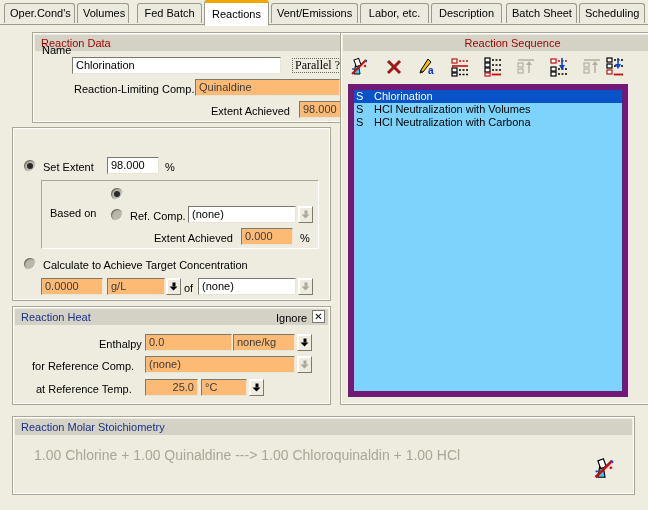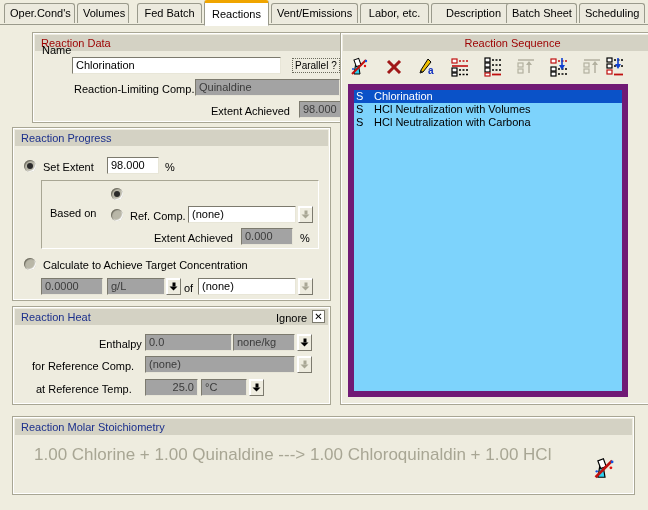--- a/index.html
+++ b/index.html
@@ -84,21 +84,21 @@
     border-top:1px solid #7c7a6e;
     border-left:1px solid #7c7a6e;
     border-right:1px solid #e8e6d8;
     border-bottom:1px solid #e8e6d8;
     background:#ffffff;
     font-size:11px;line-height:15px;
     padding:0 3px;
     white-space:nowrap;overflow:hidden;
     color:#000;
   }
-  .fld.ro{background:#a3a3a3;color:#3b3b3b;}
+  .fld.ro{background:#fdba74;color:#3b3b3b;}
 
   
   .ddbtn{
     position:absolute;width:15px;height:17px;box-sizing:border-box;
     background:#eeecdf;
     border:1px solid #ffffff;
     border-right-color:#7c7a6e;
     border-bottom-color:#7c7a6e;
     box-shadow:inset 1px 1px 0 #ffffff;
   }
@@ -136,21 +136,21 @@
     box-shadow:inset 1px 1px 0 #ffffff;
   }
   .chk.on{background:#ffffff;}
   .chk.on::after{
     content:"\2715";position:absolute;left:0;top:-1px;width:11px;
     text-align:center;font-size:10px;line-height:13px;color:#000;
     font-family:"DejaVu Sans", sans-serif;
   }
   .dotted{
     position:absolute;border:1px dotted #6a6a5c;box-sizing:border-box;
-    font-size:10px;line-height:13px;padding:0 2px;white-space:nowrap;
+    font-size:12px;line-height:13px;padding:0 2px;white-space:nowrap;font-family:Liberation Serif, serif;
   }
 
   
   .inner{
     position:absolute;box-sizing:border-box;
     border:1px solid #a8a694;
     border-right-color:#ffffff;border-bottom-color:#ffffff;
     background:transparent;
   }
 
@@ -163,35 +163,35 @@
   }
   .lrow{height:13px;line-height:13px;font-size:11px;white-space:nowrap;padding:0 2px;color:#000;}
   .lrow.sel{background:#0a52c8;color:#ffffff;}
   .lrow .s{display:inline-block;width:18px;}
 
   
   .tbar{position:absolute;}
   .tbtn{position:absolute;width:22px;height:22px;}
 
   
-  .stoich{color:#a8a694;font-size:17px;}
+  .stoich{color:#a8a694;font-size:14px;}
 </style>
 </head>
 <body>
 
 <div class="app">
 
   <div class="tabstrip">
     <div class="tab" style="left:4px;width:71px;">Oper.Cond's</div>
     <div class="tab" style="left:77px;width:52px;">Volumes</div>
     <div class="tab" style="left:137px;width:65px;text-align:center;">Fed Batch</div>
     <div class="tab active" style="left:204px;width:65px;">Reactions</div>
     <div class="tab" style="left:271px;width:87px;">Vent/Emissions</div>
     <div class="tab" style="left:360px;width:69px;">Labor, etc.</div>
-    <div class="tab" style="left:431px;width:85px;">Description</div>
+    <div class="tab" style="left:431px;width:71px;">Description</div>
     <div class="tab" style="left:506px;width:71px;">Batch Sheet</div>
     <div class="tab" style="left:579px;width:66px;">Scheduling</div>
     <div class="tabline"></div>
   </div>
 
   <div class="page">
 
     <div class="group" style="left:13px;top:8px;width:317px;height:89px;margin-left:20px;">
       <div class="gtitle red">Reaction Data</div>
 
@@ -202,21 +202,20 @@
 
       <div class="lbl" style="left:40px;top:48px;">Reaction-Limiting Comp.</div>
       <div class="fld ro" style="left:161px;top:45px;width:145px;height:17px;">Quinaldine</div>
 
       <div class="lbl" style="left:177px;top:70px;">Extent Achieved</div>
       <div class="fld ro" style="left:265px;top:67px;width:45px;height:17px;text-align:left;">98.000</div>
       <div class="lbl" style="left:315px;top:70px;">%</div>
     </div>
 
     <div class="group" style="left:13px;top:103px;width:317px;height:172px;">
-      <div class="gtitle blue">Reaction Progress</div>
 
       <div class="radio on" style="left:10px;top:31px;"></div>
       <div class="lbl" style="left:29px;top:31px;">Set Extent</div>
       <div class="fld" style="left:93px;top:28px;width:52px;height:17px;">98.000</div>
       <div class="lbl" style="left:151px;top:31px;">%</div>
 
       <div class="inner" style="left:27px;top:51px;width:278px;height:69px;"></div>
       <div class="lbl" style="left:36px;top:77px;">Based on</div>
 
       <div class="radio on" style="left:97px;top:59px;"></div>

